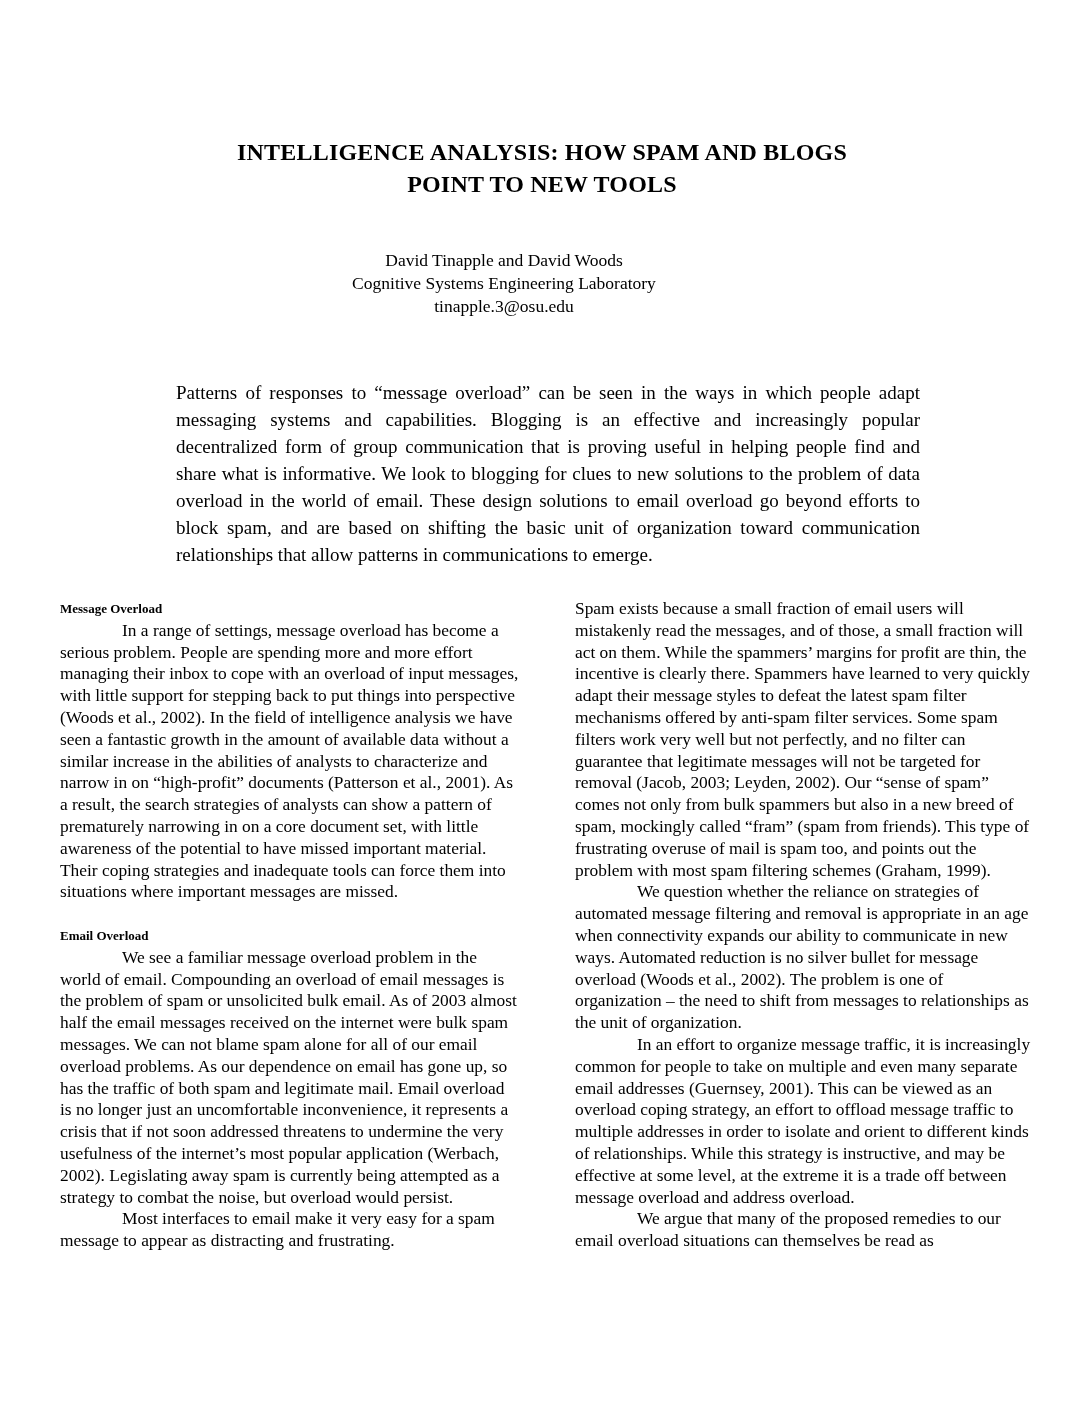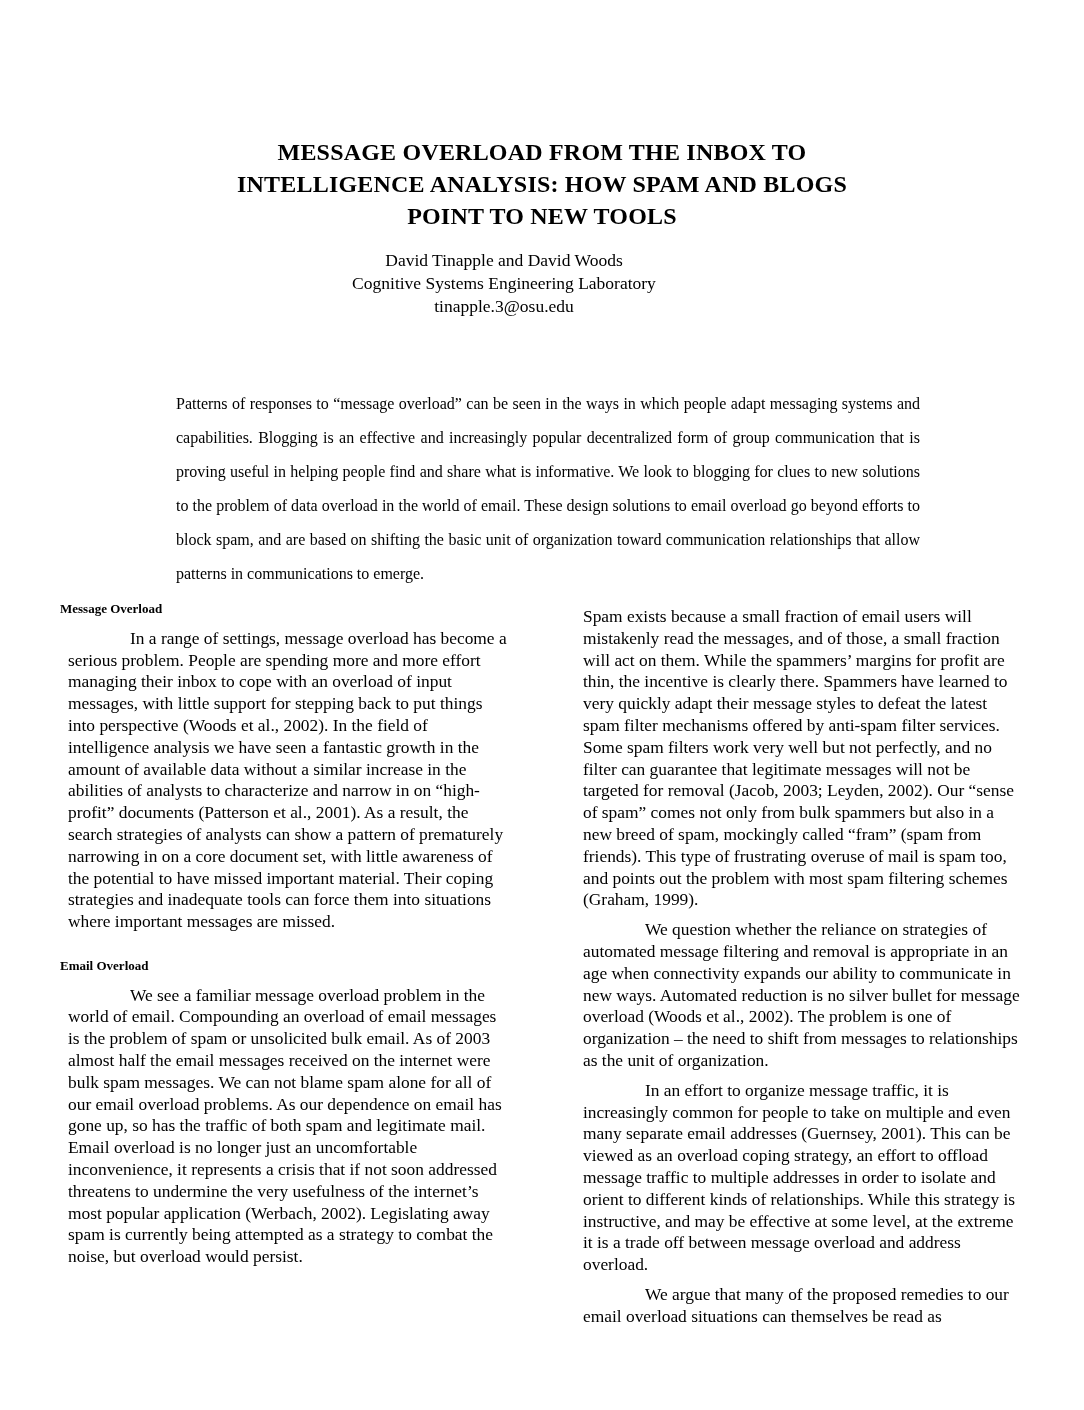--- a/index.html
+++ b/index.html
@@ -39,71 +39,70 @@
     width: 1008px;
     text-align: center;
     font-size: 17.5px;
     line-height: 23px;
   }
   .abstract {
     position: absolute;
     top: 379px;
     left: 176px;
     width: 744px;
-    font-size: 16px;
-    line-height: 34px;
+    font-size: 19px;
+    line-height: 27px;
     text-align: justify;
-    margin-top: 8px;
   }
   .col {
     position: absolute;
     top: 598px;
     font-size: 17.4px;
     line-height: 21.8px;
     text-align: left;
   }
   .col-left  { left: 60px;  width: 460px; }
   .col-right { left: 575px; width: 458px; }
   .col h2 {
     font-size: 13px;
     line-height: 21.8px;
     font-weight: bold;
     margin: 21.8px 0 0 0;
   }
   .col h2:first-child { margin-top: 0; }
   .col p {
-    margin: 8px;
+    margin: 0;
   }
   .col p.indent { text-indent: 62px; font-family: Liberation Serif, serif; }
   .col p.noindent { text-indent: 0; }
 </style>
 </head>
 <body>
 
 <div class="page">
 
   <div class="title">
-    <div>MESSAGE OVERLOAD FROM THE INBOX TO</div>
     <div>INTELLIGENCE ANALYSIS: HOW SPAM AND BLOGS</div>
     <div>POINT TO NEW TOOLS</div>
   </div>
 
   <div class="authors">
     <div>David Tinapple and David Woods</div>
     <div>Cognitive Systems Engineering Laboratory</div>
     <div>tinapple.3@osu.edu</div>
   </div>
 
   <div class="abstract">Patterns of responses to “message overload” can be seen in the ways in which people adapt messaging systems and capabilities. Blogging is an effective and increasingly popular decentralized form of group communication that is proving useful in helping people find and share what is informative. We look to blogging for clues to new solutions to the problem of data overload in the world of email.  These design solutions to email overload go beyond efforts to block spam, and are based on shifting the basic unit of organization toward communication relationships that allow patterns in communications to emerge.</div>
 
   <div class="col col-left">
     <h2>Message Overload</h2>
     <p class="indent">In a range of settings, message overload has become a serious problem. People are spending more and more effort managing their inbox to cope with an overload of input messages, with little support for stepping back to put things into perspective (Woods et al., 2002). In the field of intelligence analysis we have seen a fantastic growth in the amount of available data without a similar increase in the abilities of analysts to characterize and narrow in on “high-profit” documents (Patterson et al., 2001). As a result, the search strategies of analysts can show a pattern of prematurely narrowing in on a core document set, with little awareness of the potential to have missed important material. Their coping strategies and inadequate tools can force them into situations where important messages are missed.</p>
     <h2>Email Overload</h2>
     <p class="indent">We see a familiar message overload problem in the world of email. Compounding an overload of email messages is the problem of spam or unsolicited bulk email. As of 2003 almost half the email messages received on the internet were bulk spam messages. We can not blame spam alone for all of our email overload problems.  As our dependence on email has gone up, so has the traffic of both spam and legitimate mail. Email overload is no longer just an uncomfortable inconvenience, it represents a crisis that if not soon addressed threatens to undermine the very usefulness of the internet’s most popular application (Werbach, 2002). Legislating away spam is currently being attempted as a strategy to combat the noise, but overload would persist.</p>
+    <p class="indent">Most interfaces to email make it very easy for a spam message to appear as distracting and frustrating.</p>
   </div>
 
   <div class="col col-right">
     <p class="noindent">Spam exists because a small fraction of email users will mistakenly read the messages, and of those, a small fraction will act on them. While the spammers’ margins for profit are thin, the incentive is clearly there. Spammers have learned to very quickly adapt their message styles to defeat the latest spam filter mechanisms offered by anti-spam filter services. Some spam filters work very well but not perfectly, and no filter can guarantee that legitimate messages will not be targeted for removal (Jacob, 2003; Leyden, 2002). Our “sense of spam” comes not only from bulk spammers but also in a new breed of spam, mockingly called “fram” (spam from friends). This type of frustrating overuse of mail is spam too, and points out the problem with most spam filtering schemes (Graham, 1999).</p>
     <p class="indent">We question whether the reliance on strategies of automated message filtering and removal is appropriate in an age when connectivity expands our ability to communicate in new ways. Automated reduction is no silver bullet for message overload (Woods et al., 2002). The problem is one of organization – the need to shift from messages to relationships as the unit of organization.</p>
     <p class="indent">In an effort to organize message traffic, it is increasingly common for people to take on multiple and even many separate email addresses (Guernsey, 2001). This can be viewed as an overload coping strategy, an effort to offload message traffic to multiple addresses in order to isolate and orient to different kinds of relationships. While this strategy is instructive, and may be effective at some level, at the extreme it is a trade off between message overload and address overload.</p>
     <p class="indent">We argue that many of the proposed remedies to our email overload situations can themselves be read as</p>
   </div>
 
 </div>

